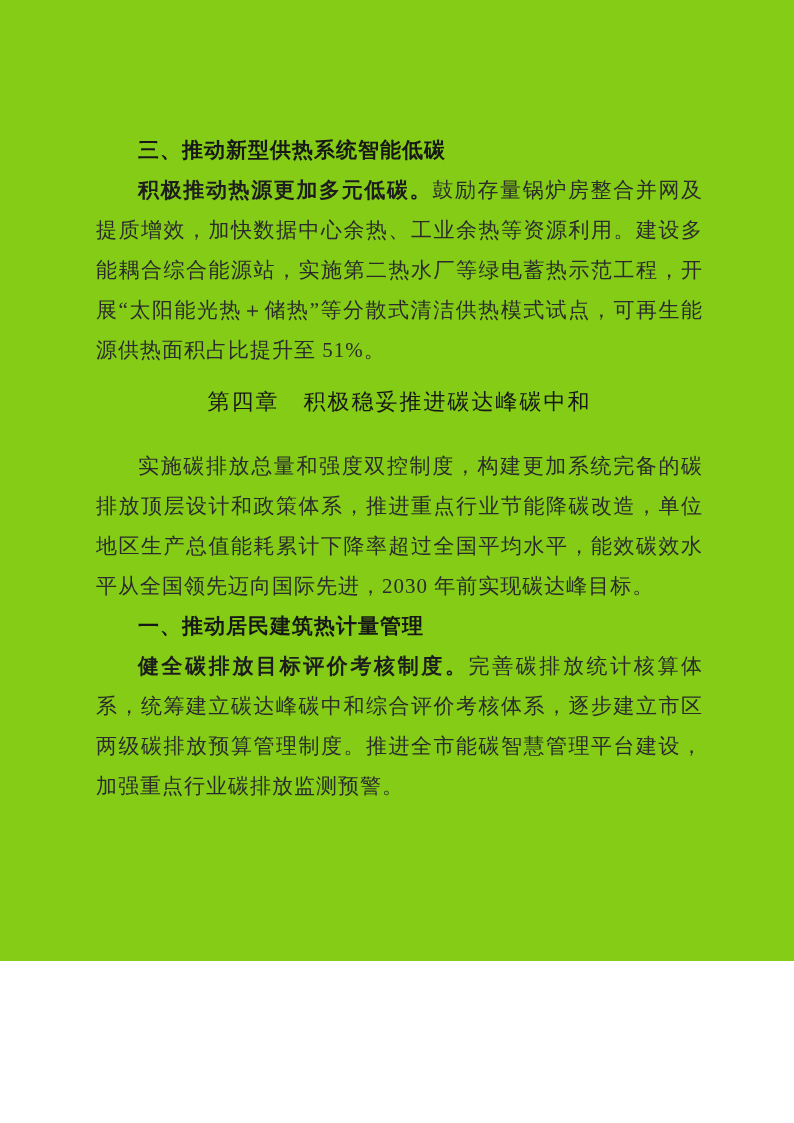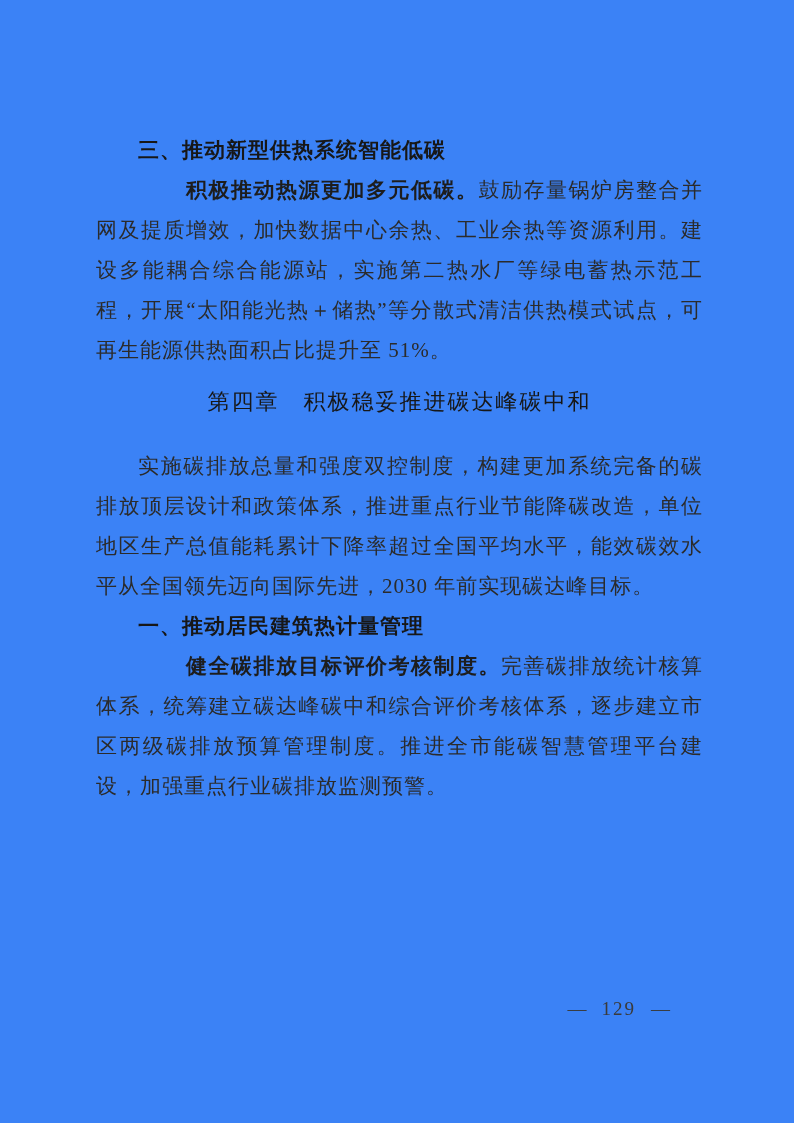--- a/index.html
+++ b/index.html
@@ -3,22 +3,22 @@
 <meta charset="utf-8">
 <style>
   html, body {
     margin: 0;
     padding: 0;
     background: #ffffff;
   }
   .page {
     position: relative;
     width: 794px;
-    height: 1123px;
-    background: #3b82f6;
+    height: 961px;
+    background: #84cc16;
     font-family: "Liberation Serif", serif;
     color: #262626;
     overflow: hidden;
     box-sizing: border-box;
   }
   .content {
     position: absolute;
     left: 96px;
     top: 130px;
     width: 607px;
@@ -28,21 +28,20 @@
     font-size: 21px;
     line-height: 40px;
     text-align: justify;
     text-indent: 2em;
     letter-spacing: 1px;
     color: #2b2b2b;
   }
   .para .lead {
     font-weight: bold;
     color: #1d1d1d;
-    margin-left: 48px;
   }
   .subheading {
     margin: 0;
     font-size: 21px;
     line-height: 40px;
     font-weight: bold;
     font-family: "Liberation Sans", sans-serif;
     text-indent: 2em;
     letter-spacing: 1px;
     color: #171717;

